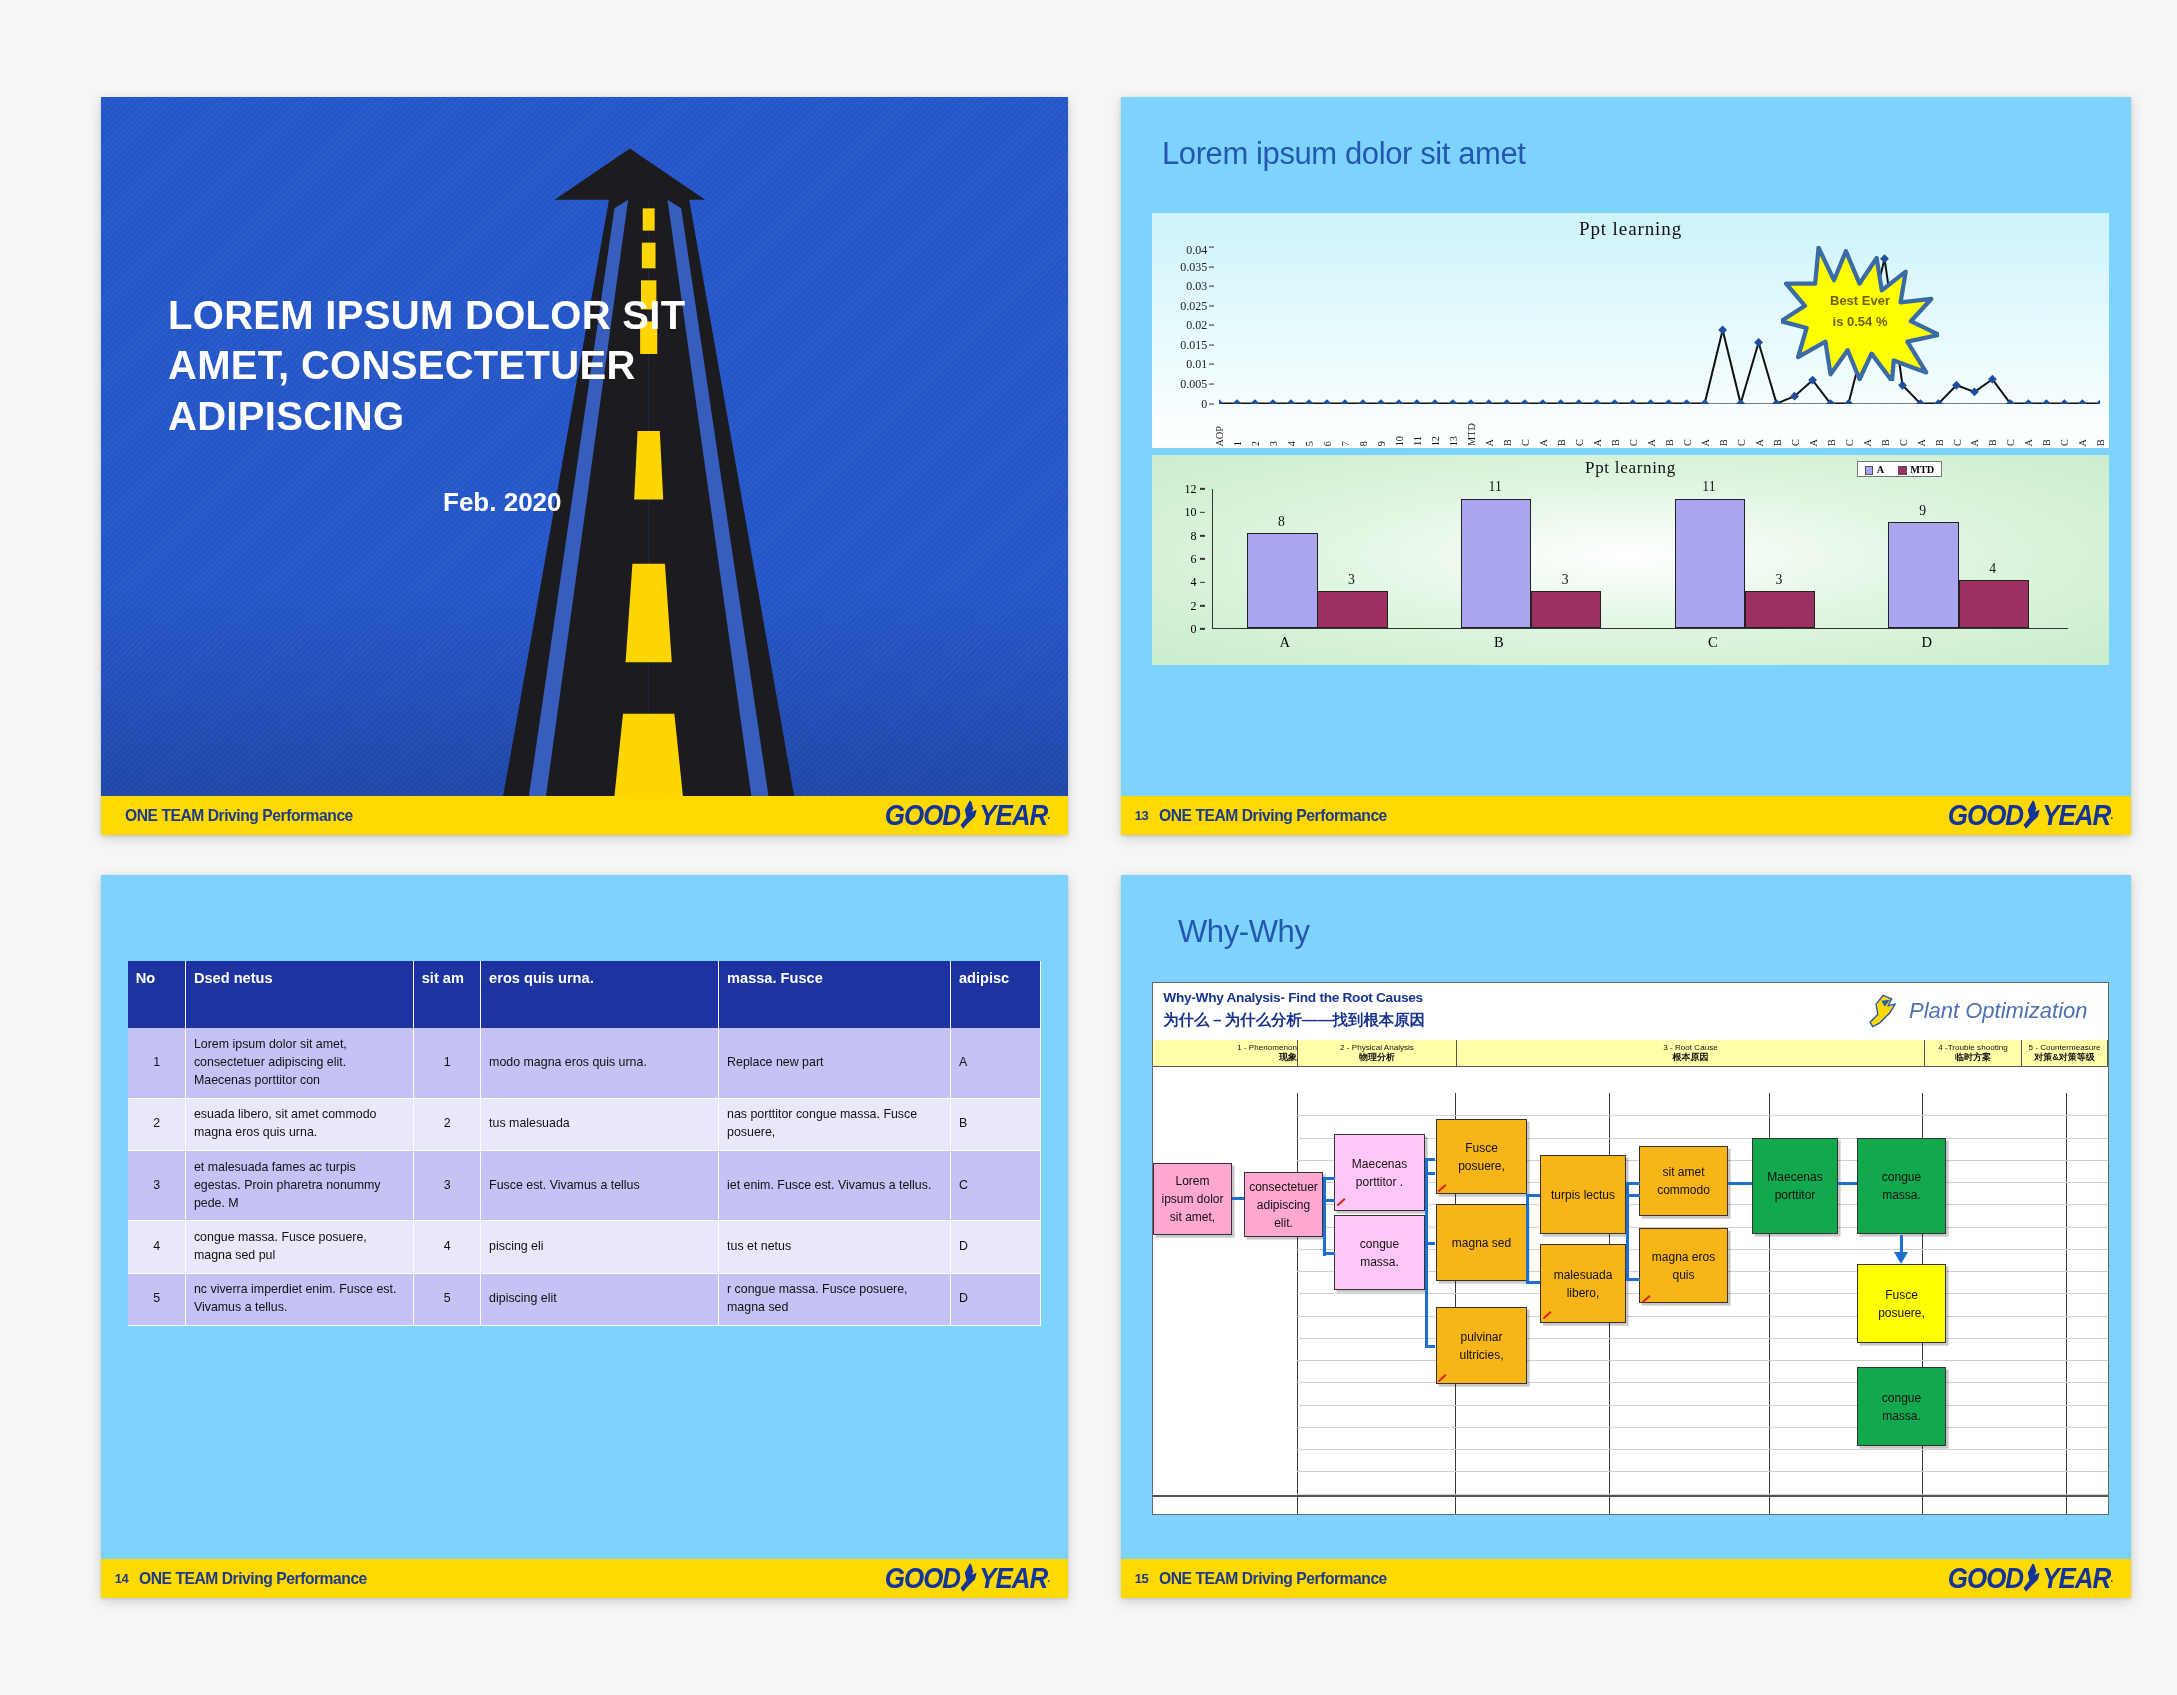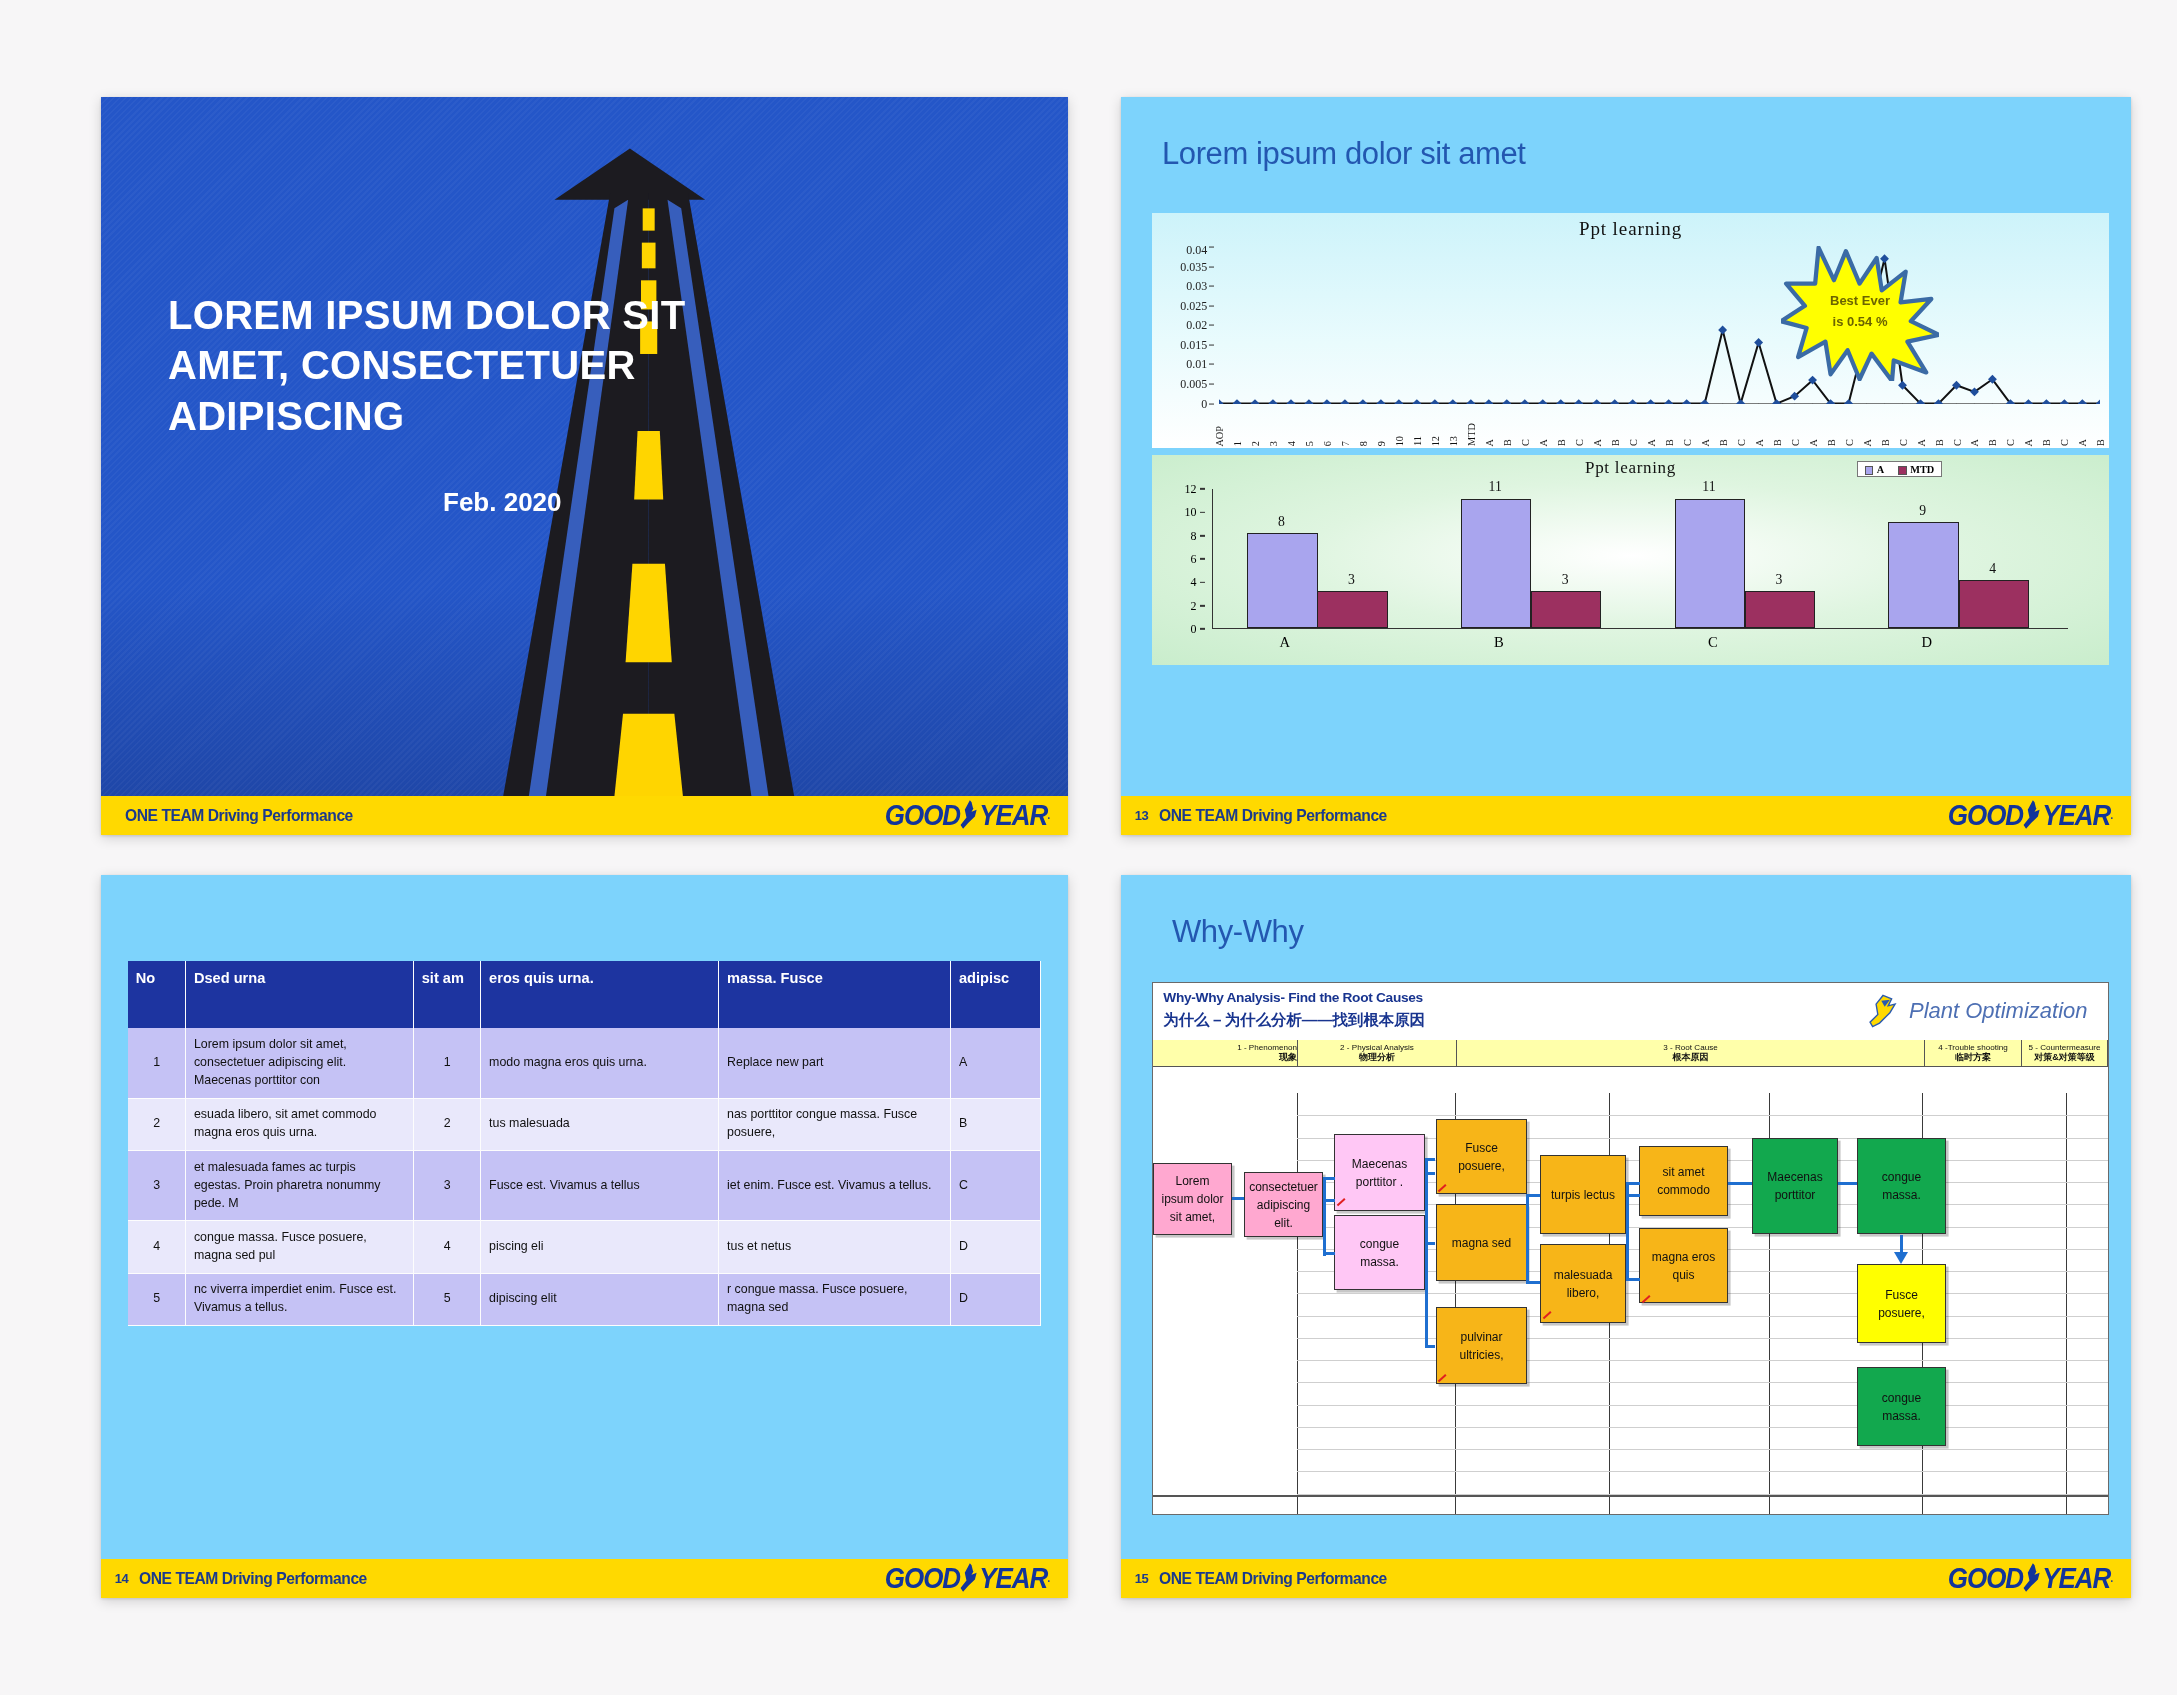--- a/index.html
+++ b/index.html
@@ -145,21 +145,21 @@
   .tbl tr.even td{background:#e9e8fb;}
   .c-no{width:41px;text-align:center;}
   .c-desc{width:208px;}
   .c-sit{width:50px;text-align:center;}
   .c-eros{width:218px;}
   .c-massa{width:212px;}
   .c-adi{width:72px;}
 
   
   .ww-title{
-    position:absolute;left:51px;top:39px;color:#2357b0;font-size:31px;letter-spacing:-0.4px;
+    position:absolute;left:57px;top:39px;color:#2357b0;font-size:31px;letter-spacing:-0.4px;
   }
   .ww-sheet{
     position:absolute;left:31px;top:107px;width:955px;height:531px;
     background:#fff;border:1.7px solid #6a6a6a;
   }
   .ww-head{position:absolute;left:0;top:0;width:100%;height:57px;border-bottom:0.9px solid #4a4a4a;background:#fff;}
   .ww-h-en{position:absolute;left:10.3px;top:6.8px;color:#18348f;font-size:13.7px;font-weight:bold;letter-spacing:-0.3px;}
   .ww-h-cn{position:absolute;left:10.3px;top:27px;color:#18348f;font-size:15.4px;font-weight:bold;}
   .ww-logo{position:absolute;right:20.5px;top:8.6px;display:flex;align-items:center;gap:6.8px;}
   .ww-logo-txt{color:#4d6fb3;font-size:22px;font-style:italic;font-family:"Liberation Sans",sans-serif;}
@@ -482,21 +482,21 @@
       <span class="gy-reg">.</span>
     </span>
   </div>
 </div>
 
 <div class="slide" id="slide-table">
   <table class="tbl">
     <thead>
       <tr>
         <th class="c-no">No</th>
-        <th class="c-desc">Dsed urna</th>
+        <th class="c-desc">Dsed netus</th>
         <th class="c-sit">sit am</th>
         <th class="c-eros">eros quis urna.</th>
         <th class="c-massa">massa. Fusce</th>
         <th class="c-adi">adipisc</th>
       </tr>
     </thead>
     <tbody id="tbl-body">
         <tr class="odd">
           <td class="c-no">1</td>
           <td class="c-desc">Lorem ipsum dolor sit amet, consectetuer adipiscing elit. Maecenas porttitor con</td>

